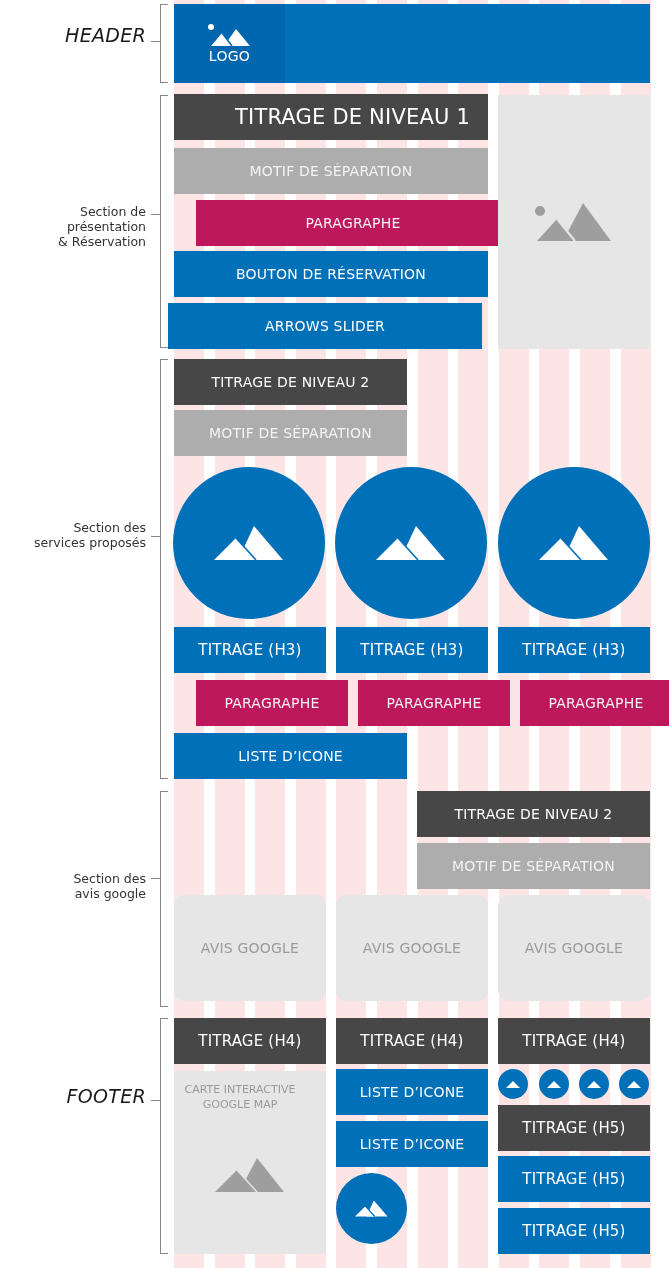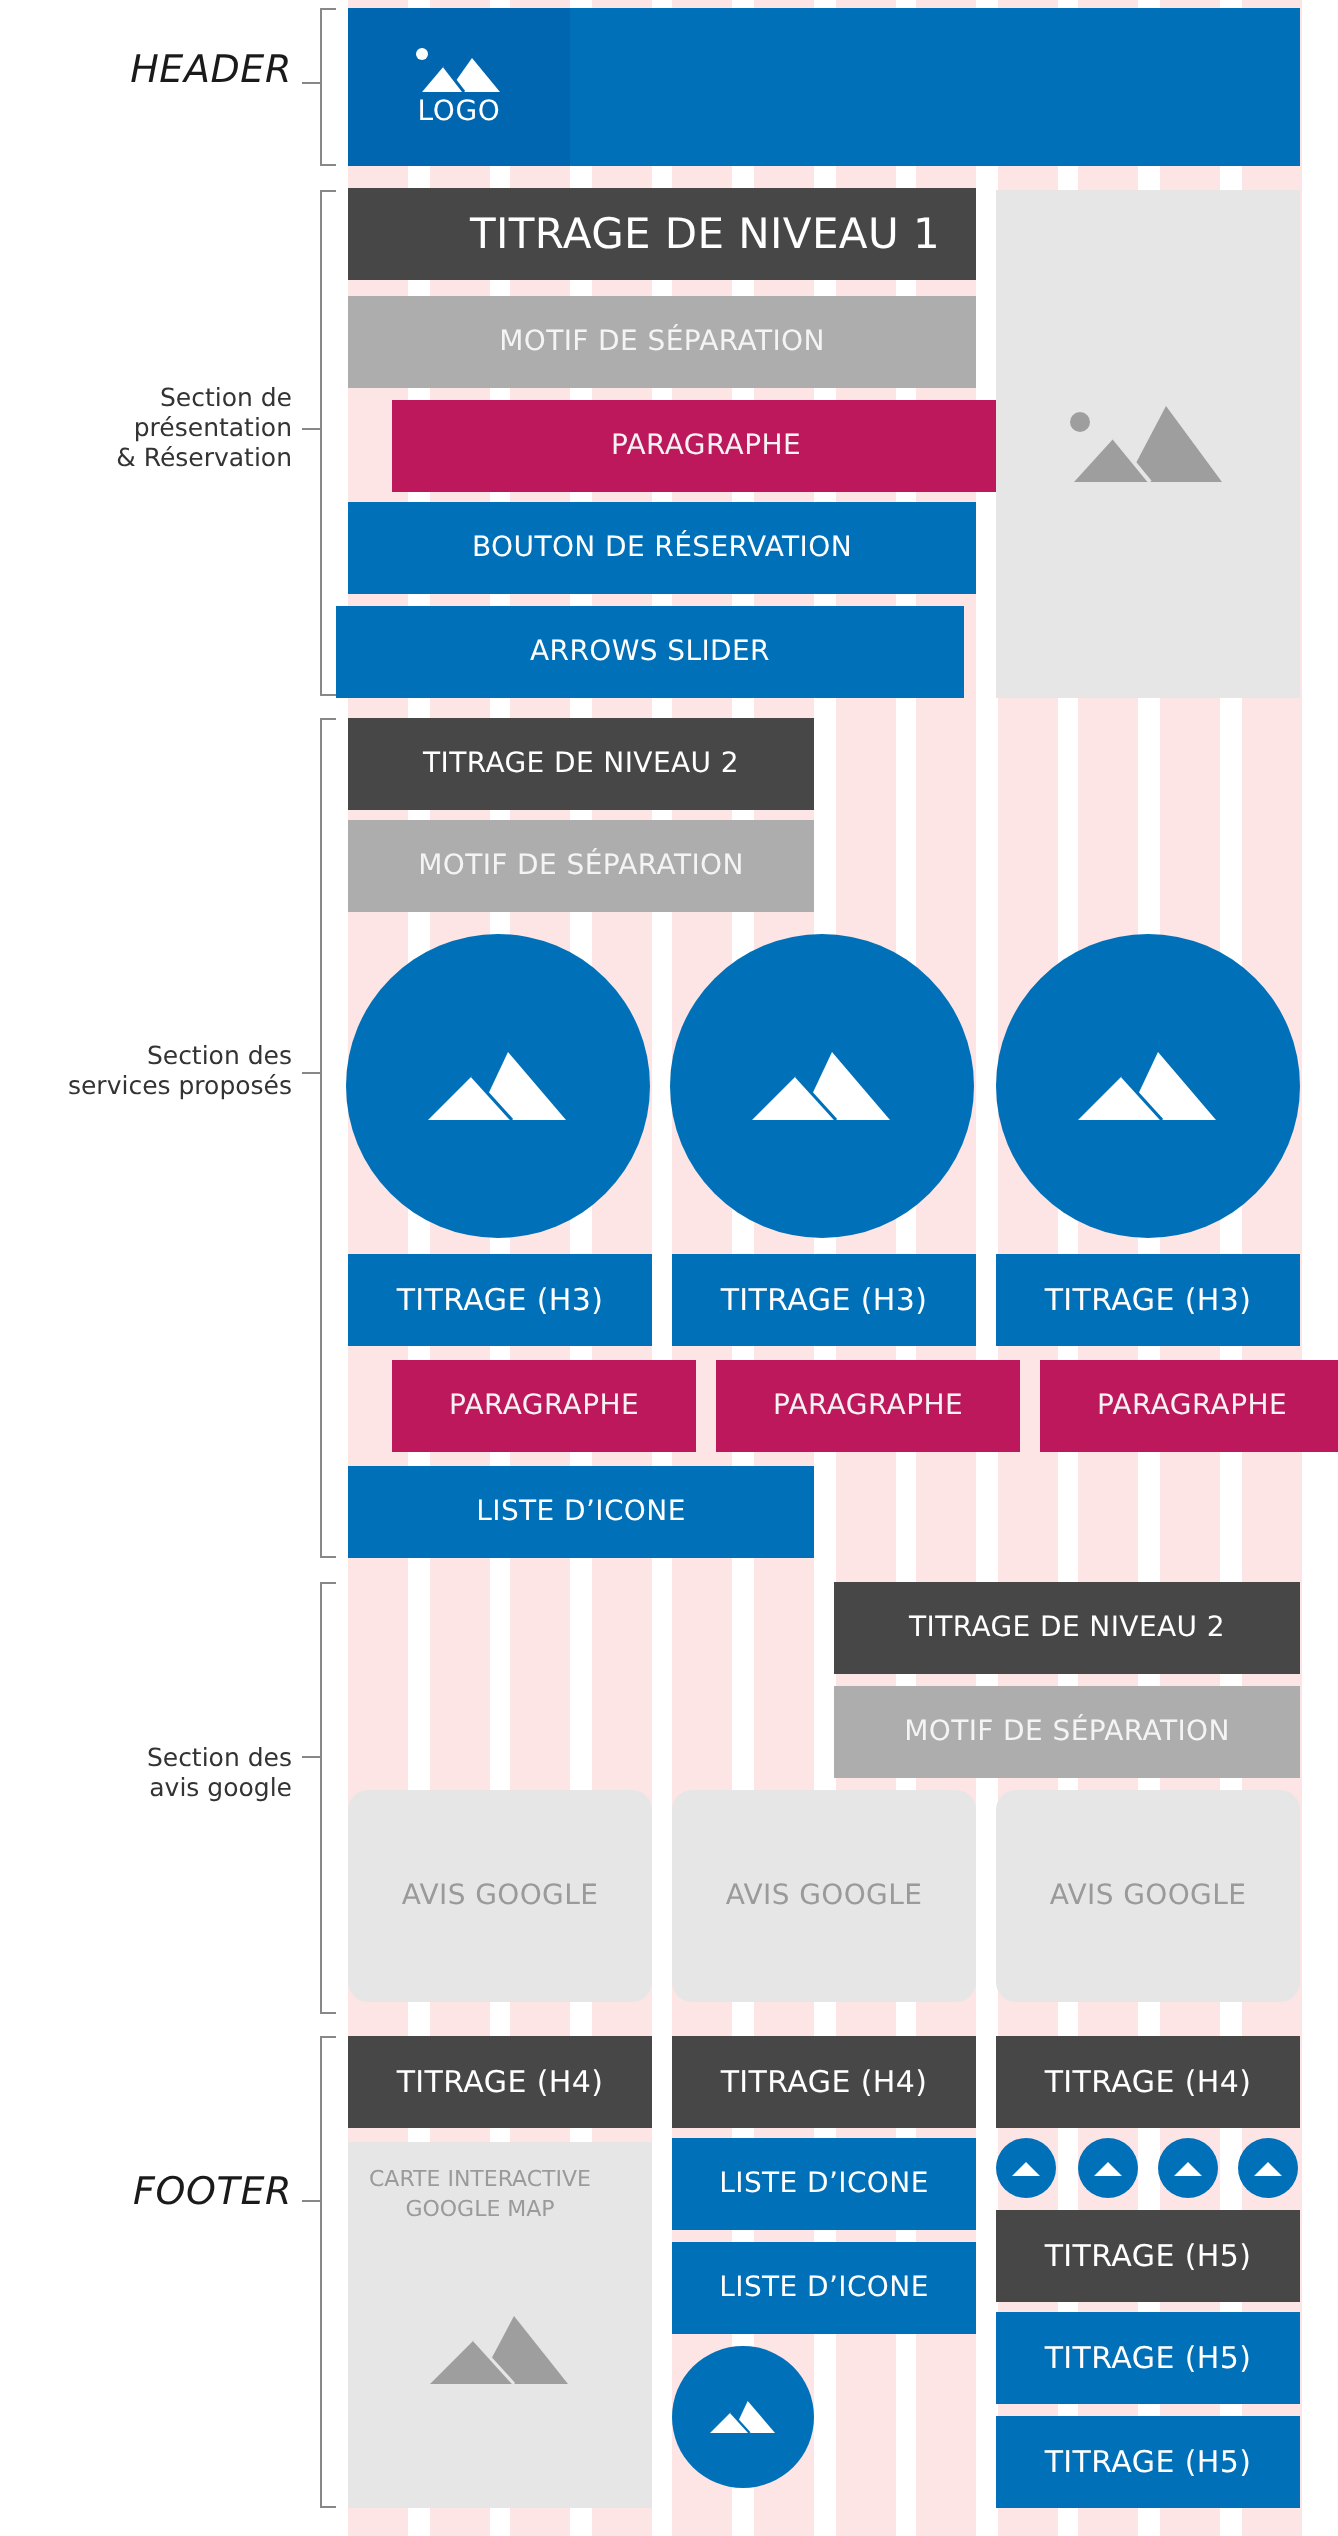--- a/index.html
+++ b/index.html
@@ -64,21 +64,21 @@
     <svg width="46" height="24" viewBox="0 0 46 24">
       <circle cx="4" cy="4" r="3" fill="#fff"></circle>
       <polygon points="4,23 15,10 26,23" fill="#fff"></polygon>
       <polygon points="17,23 29,6 43,23" fill="#fff"></polygon>
       <line x1="15" y1="10" x2="25" y2="23" stroke="#0066b0" stroke-width="1.5"></line>
     </svg>
     <div class="logo-text">LOGO</div>
   </div>
 </div>
 
-<div class="side" style="top:191px;text-align:right;">
+<div class="side" style="top:204px;text-align:right;">
   <div>Section de</div>
   <div>présentation</div>
   <div>&amp; Réservation</div>
 </div>
 <div class="bracket" style="top:95px;height:253px;"></div>
 <div class="tick" style="top:214px;"></div>
 
 <div class="blk dark" style="left:174px;top:94px;width:314px;height:46px;font-size:21px;padding-left:43px;">TITRAGE DE NIVEAU 1</div>
 <div class="blk mid" style="left:174px;top:148px;width:314px;height:46px;">MOTIF DE SÉPARATION</div>
 <div class="blk light" style="left:174px;top:200px;width:314px;height:46px;">PARAGRAPHE</div>

